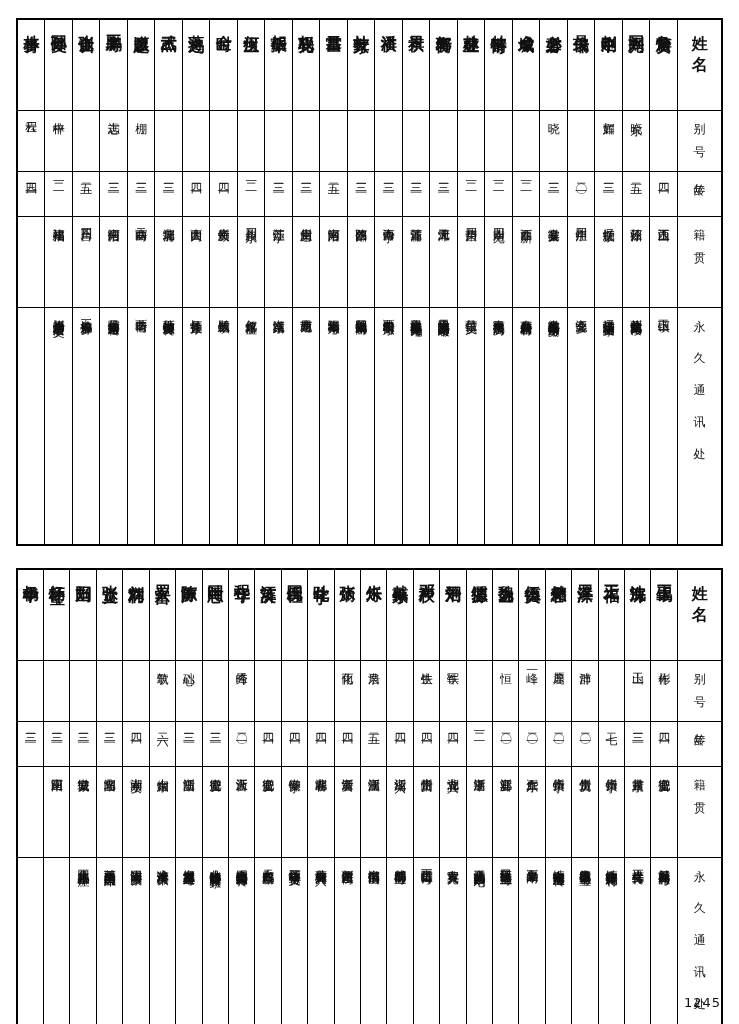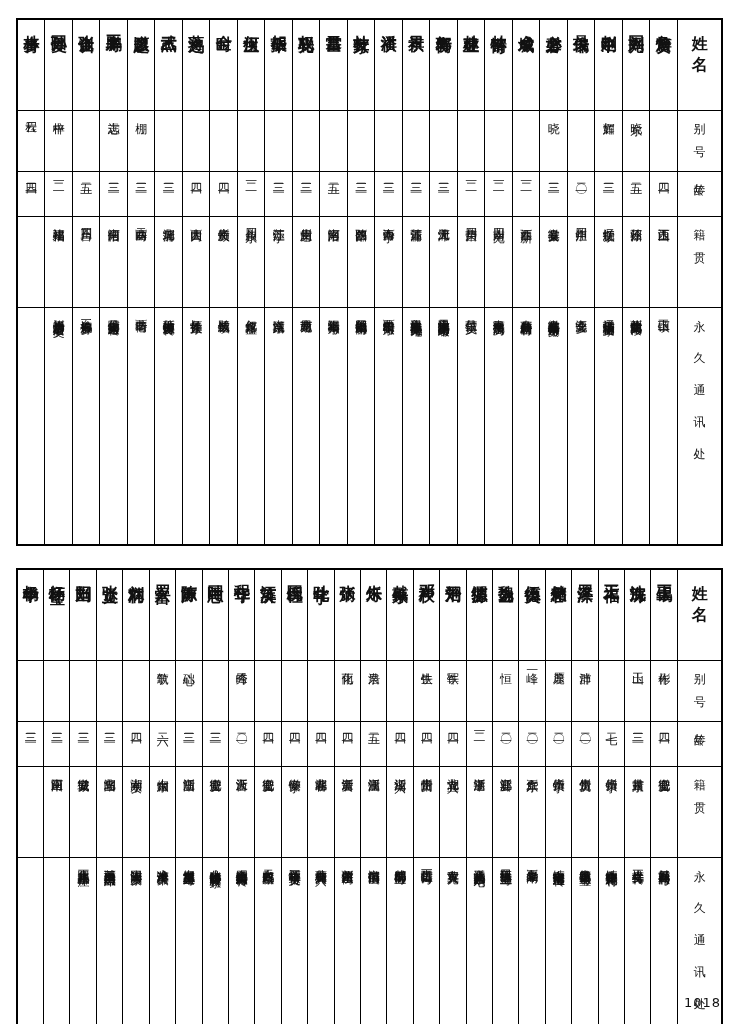--- a/index.html
+++ b/index.html
@@ -950,15 +950,15 @@
               <div class="v"></div>
             </td>
             <td>
               <div class="v"></div>
             </td>
           </tr>
         </tbody>
     </table>
   </div>
 
-  <div class="pageno">1018</div>
+  <div class="pageno">1245</div>
 
 </div>
 
 </body></html>

